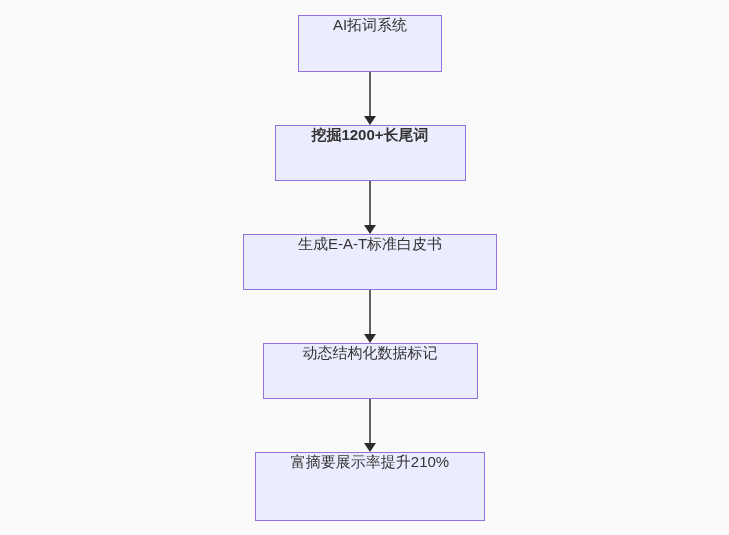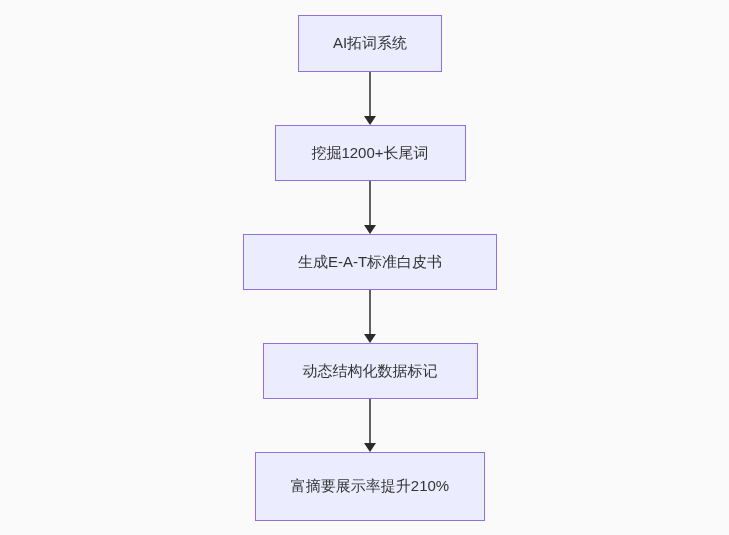--- a/index.html
+++ b/index.html
@@ -22,28 +22,27 @@
     display: flex;
     flex-direction: column;
     align-items: center;
   }
   .node {
     box-sizing: border-box;
     height: 56px;
     background: #ECECFF;
     border: 1px solid #9370DB;
     display: flex;
-    align-items: center;
     justify-content: center;
     color: #333333;
     font-size: 15px;
     white-space: nowrap;
   }
   .node.n1 { width: 144px; height: 57px; }
-  .node.n2 { width: 191px; }
+  .node.n2 { width: 191px; font-weight: bold; }
   .node.n3 { width: 254px; }
   .node.n4 { width: 215px; }
   .node.n5 { width: 230px; height: 69px; }
   .edge {
     height: 53px;
     width: 14px;
     position: relative;
     display: flex;
     flex-direction: column;
     align-items: center;

